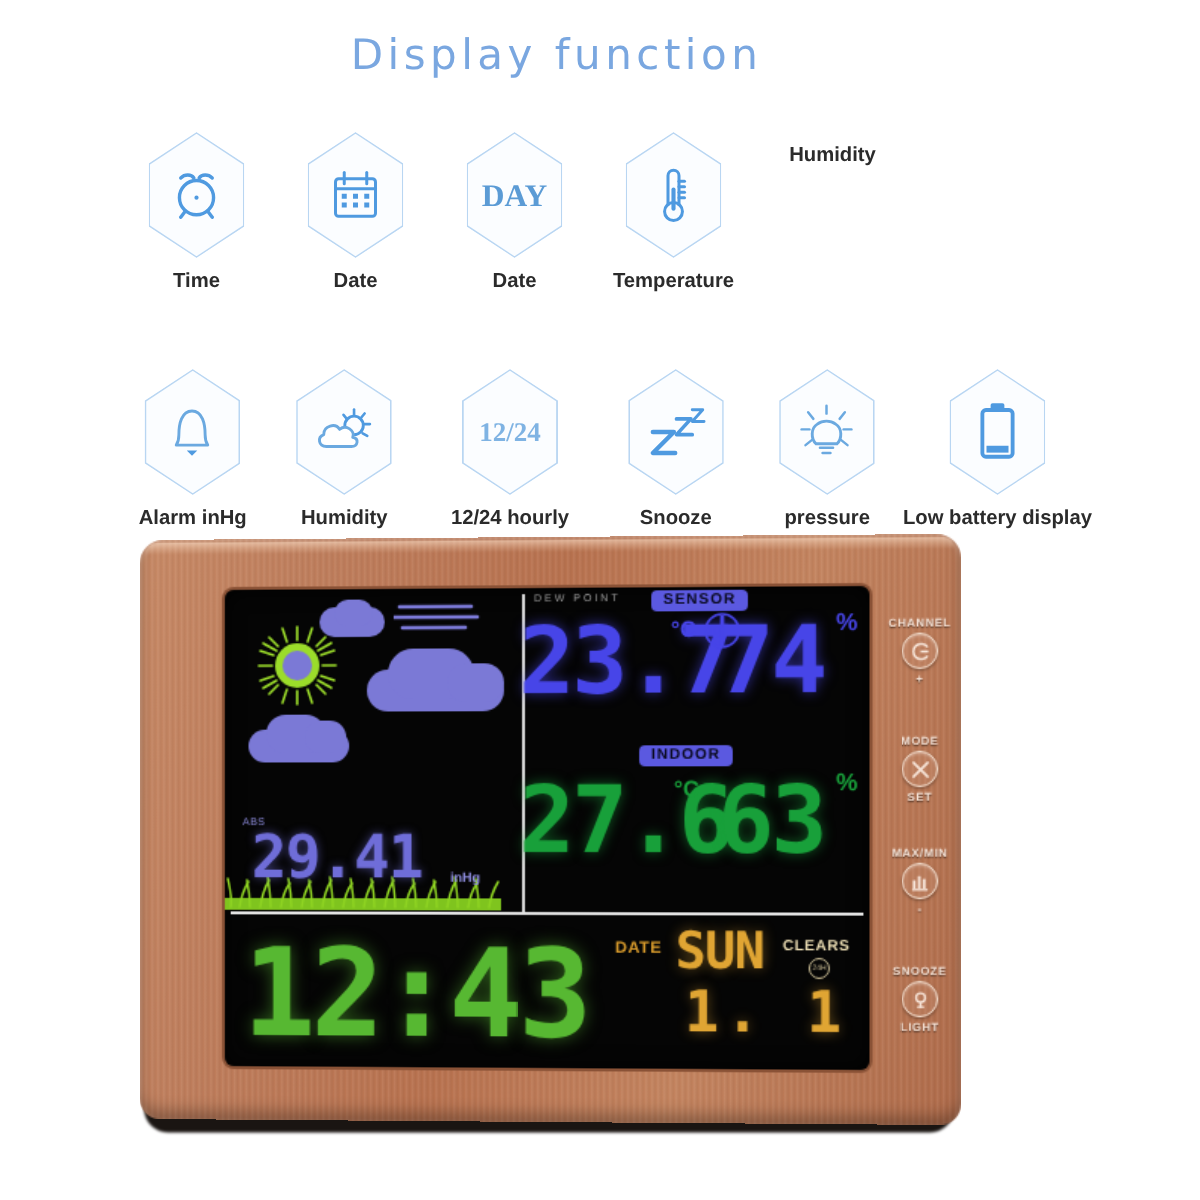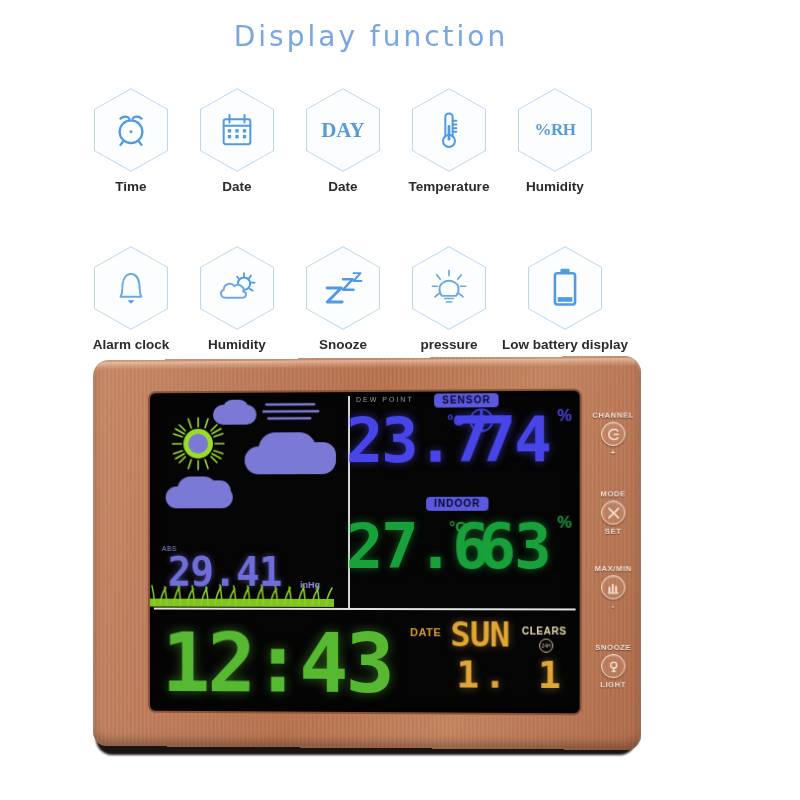--- a/index.html
+++ b/index.html
@@ -24,21 +24,21 @@
   .features{
     position:absolute;top:88px;left:78px;width:650px;
     display:flex;flex-direction:column;gap:52px;
   }
   .feat-row{display:flex;align-items:flex-start;}
   .feat{
     display:flex;flex-direction:column;align-items:center;
     width:106px;
   }
   .hex{
-    width:74px;height:84px;
+    width:64px;height:84px;
     position:relative;
     display:flex;align-items:center;justify-content:center;
     background:#f3f8fe;
     clip-path:polygon(50% 0%,100% 25%,100% 75%,50% 100%,0% 75%,0% 25%);
   }
   .hex::before{
     content:"";position:absolute;inset:0;
     background:#b9d6f2;
     clip-path:polygon(50% 0%,100% 25%,100% 75%,50% 100%,0% 75%,0% 25%);
     z-index:0;
@@ -273,57 +273,60 @@
           <path d="M24 14 H28"></path>
             <path d="M24 18 H28"></path>
             <path d="M24 22 H28"></path>
             <path d="M24 26 H28"></path>
         </svg>
       </div>
       <div class="feat-label">Temperature</div>
     </div>
 
     <div class="feat">
-      <div class="hex">
-        <span class="txt rh">%RH</span>
-      </div>
       <div class="feat-label">Humidity</div>
     </div>
 
   </div>
 
   <div class="feat-row">
 
     <div class="feat">
       <div class="hex">
         <svg width="40" height="42" viewBox="0 0 44 48" fill="none" stroke="#6ba9e0" stroke-width="2.2" stroke-linejoin="round">
           <path d="M22 8 C30 8 32 18 32 26 C32 31 34 34 34 34 H10 C10 34 12 31 12 26 C12 18 14 8 22 8 Z"></path>
           <path d="M18 38 L22 42 L26 38 Z" fill="#4f9ae0" stroke="none"></path>
         </svg>
       </div>
-      <div class="feat-label">Alarm clock</div>
+      <div class="feat-label">Alarm inHg</div>
     </div>
 
     <div class="feat">
       <div class="hex">
         <svg width="44" height="40" viewBox="0 0 50 44">
           <g stroke="#4f9ae0" stroke-width="2" stroke-linecap="round">
             <path d="M33 5 V9"></path>
               <path d="M41 8 L38.5 11"></path>
               <path d="M45 16 H41"></path>
             <path d="M43 25 L39.5 23"></path>
               <path d="M25 9 L27.5 12"></path>
           </g>
           <circle cx="33" cy="17" r="7" fill="none" stroke="#4f9ae0" stroke-width="2.2"></circle>
           <path d="M12 33 C6 33 5 26 10 24 C10 17 19 15 22 20 C27 16 34 21 32 26 C37 27 36 33 31 33 Z" fill="#ffffff" stroke="#6ba9e0" stroke-width="2.2" stroke-linejoin="round"></path>
         </svg>
       </div>
       <div class="feat-label">Humidity</div>
     </div>
 
+    <div class="feat wide">
+      <div class="hex">
+        <span class="txt h1224">12/24</span>
+      </div>
+      <div class="feat-label">12/24 hourly</div>
+    </div>
 
     <div class="feat">
       <div class="hex">
         <svg width="42" height="40" viewBox="0 0 48 44" fill="none" stroke="#4f9ae0" stroke-linecap="round" stroke-linejoin="round">
           <path d="M6 22 H22 L6 38 H23" stroke-width="3.4"></path>
           <path d="M24 12 H35 L24 24 H36" stroke-width="2.8"></path>
           <path d="M36 5 H44 L36 14 H45" stroke-width="2.2"></path>
         </svg>
       </div>
       <div class="feat-label">Snooze</div>

